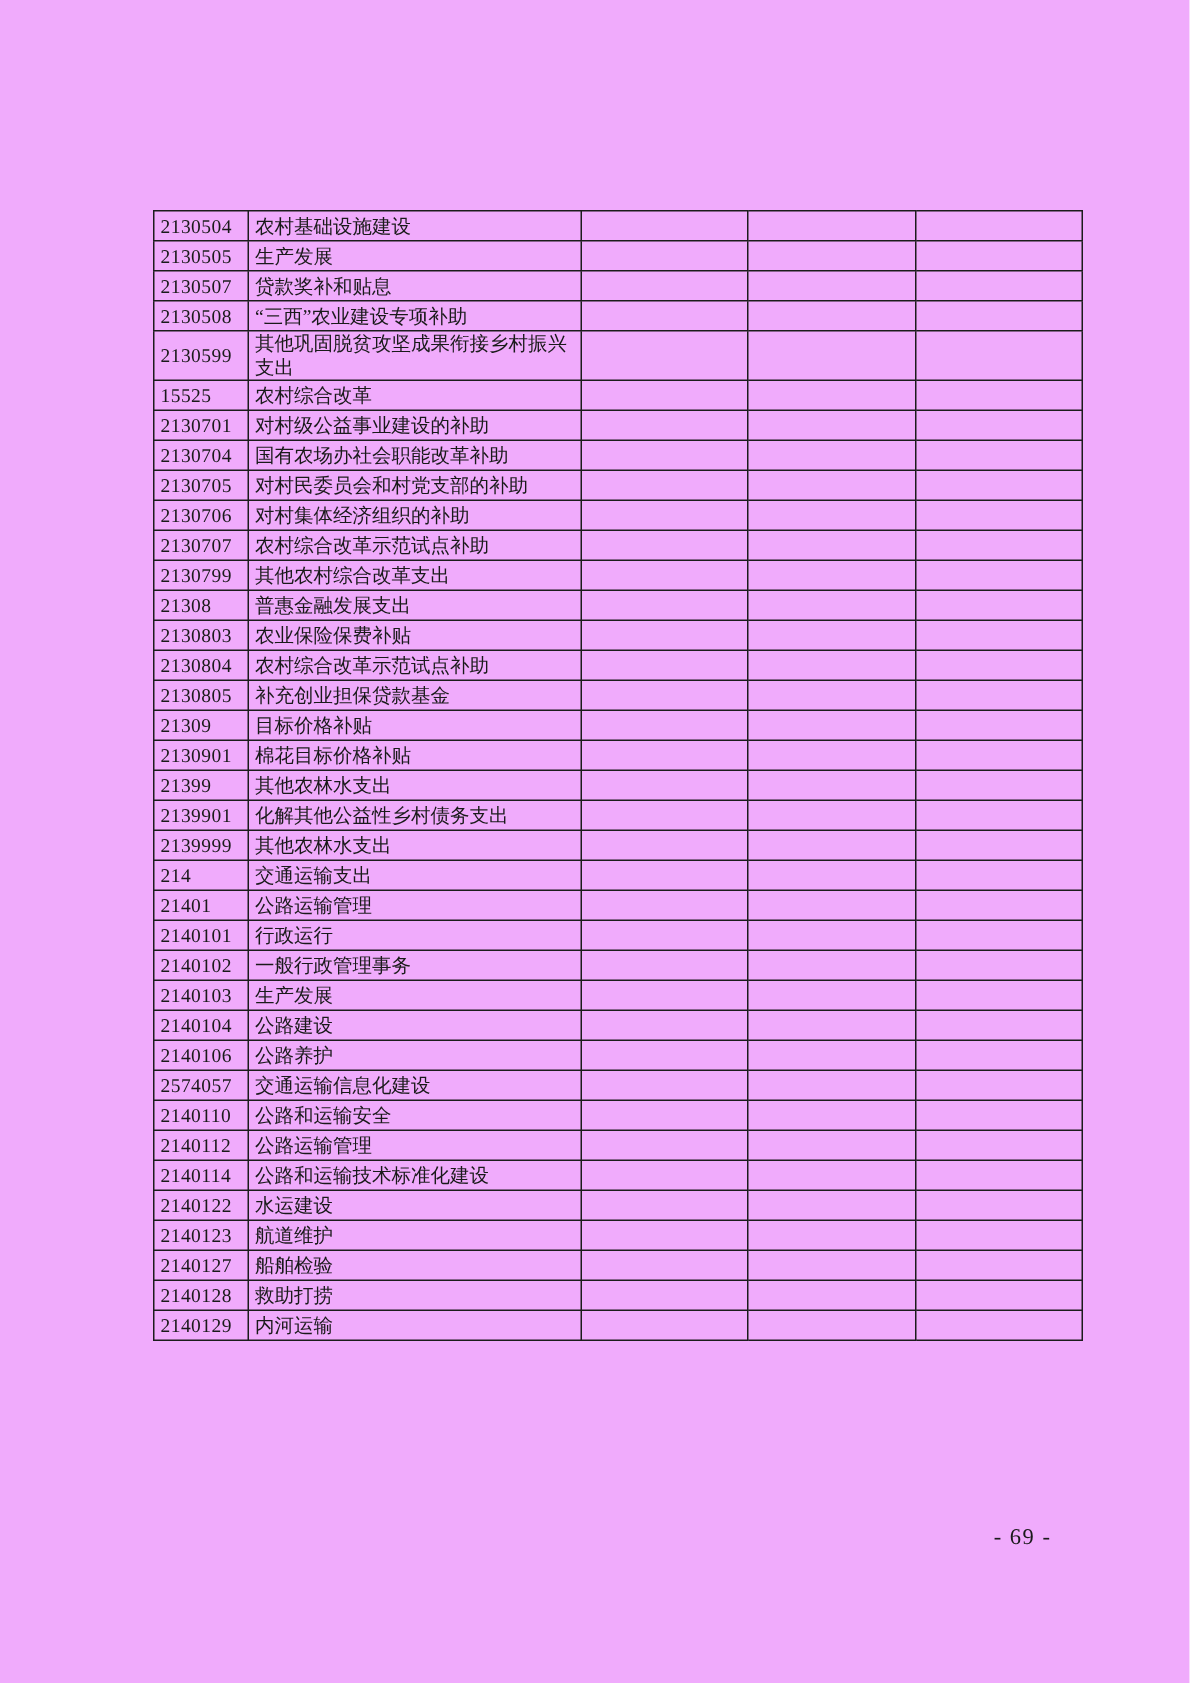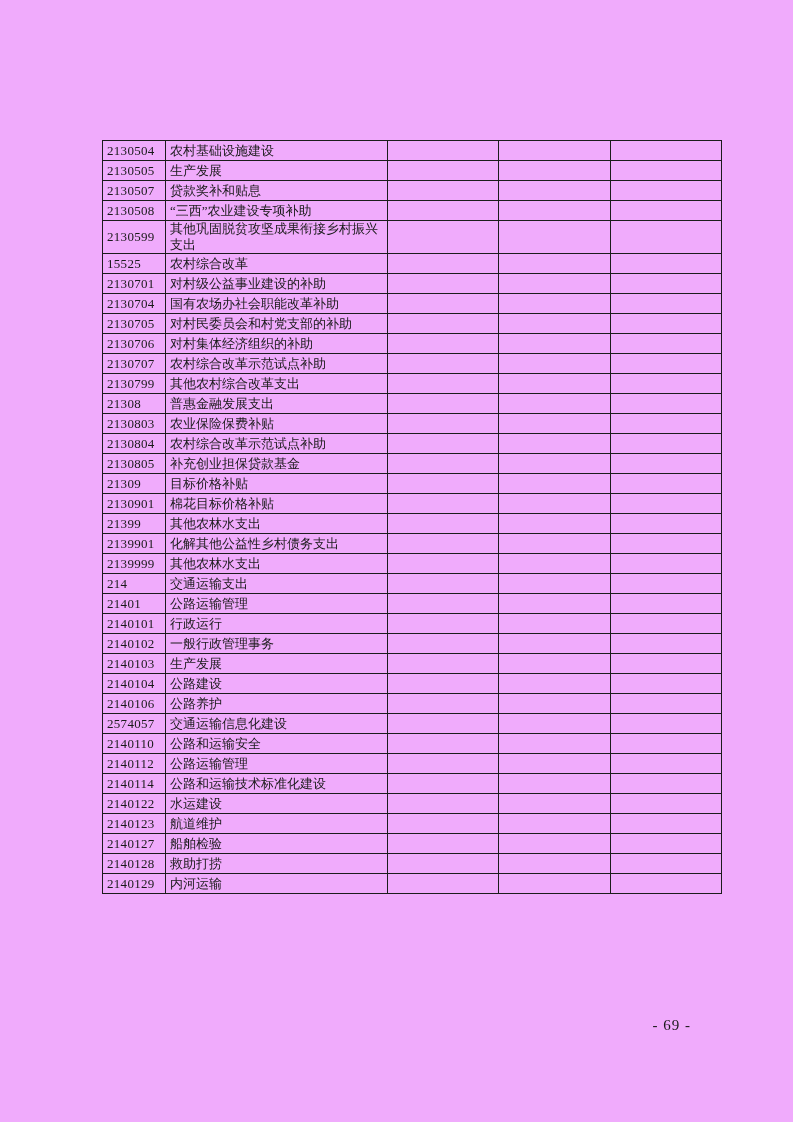--- a/index.html
+++ b/index.html
@@ -41,21 +41,21 @@
     word-break: break-all;
   }
   td.col-code   { width: 56px;  letter-spacing: 0.3px; }
   td.col-name   { width: 215px; }
   td.col-empty1 { width: 104px; }
   td.col-empty2 { width: 105px; }
   td.col-empty3 { width: 104px; }
   .page-number {
     position: absolute;
     top: 1017px;
-    right: 102px;
+    right: 92px;
     font-size: 15px;
     letter-spacing: 1px;
     color: #1a1a1a;
   }
 </style>
 </head>
 <body>
 
 <div class="page">
 

